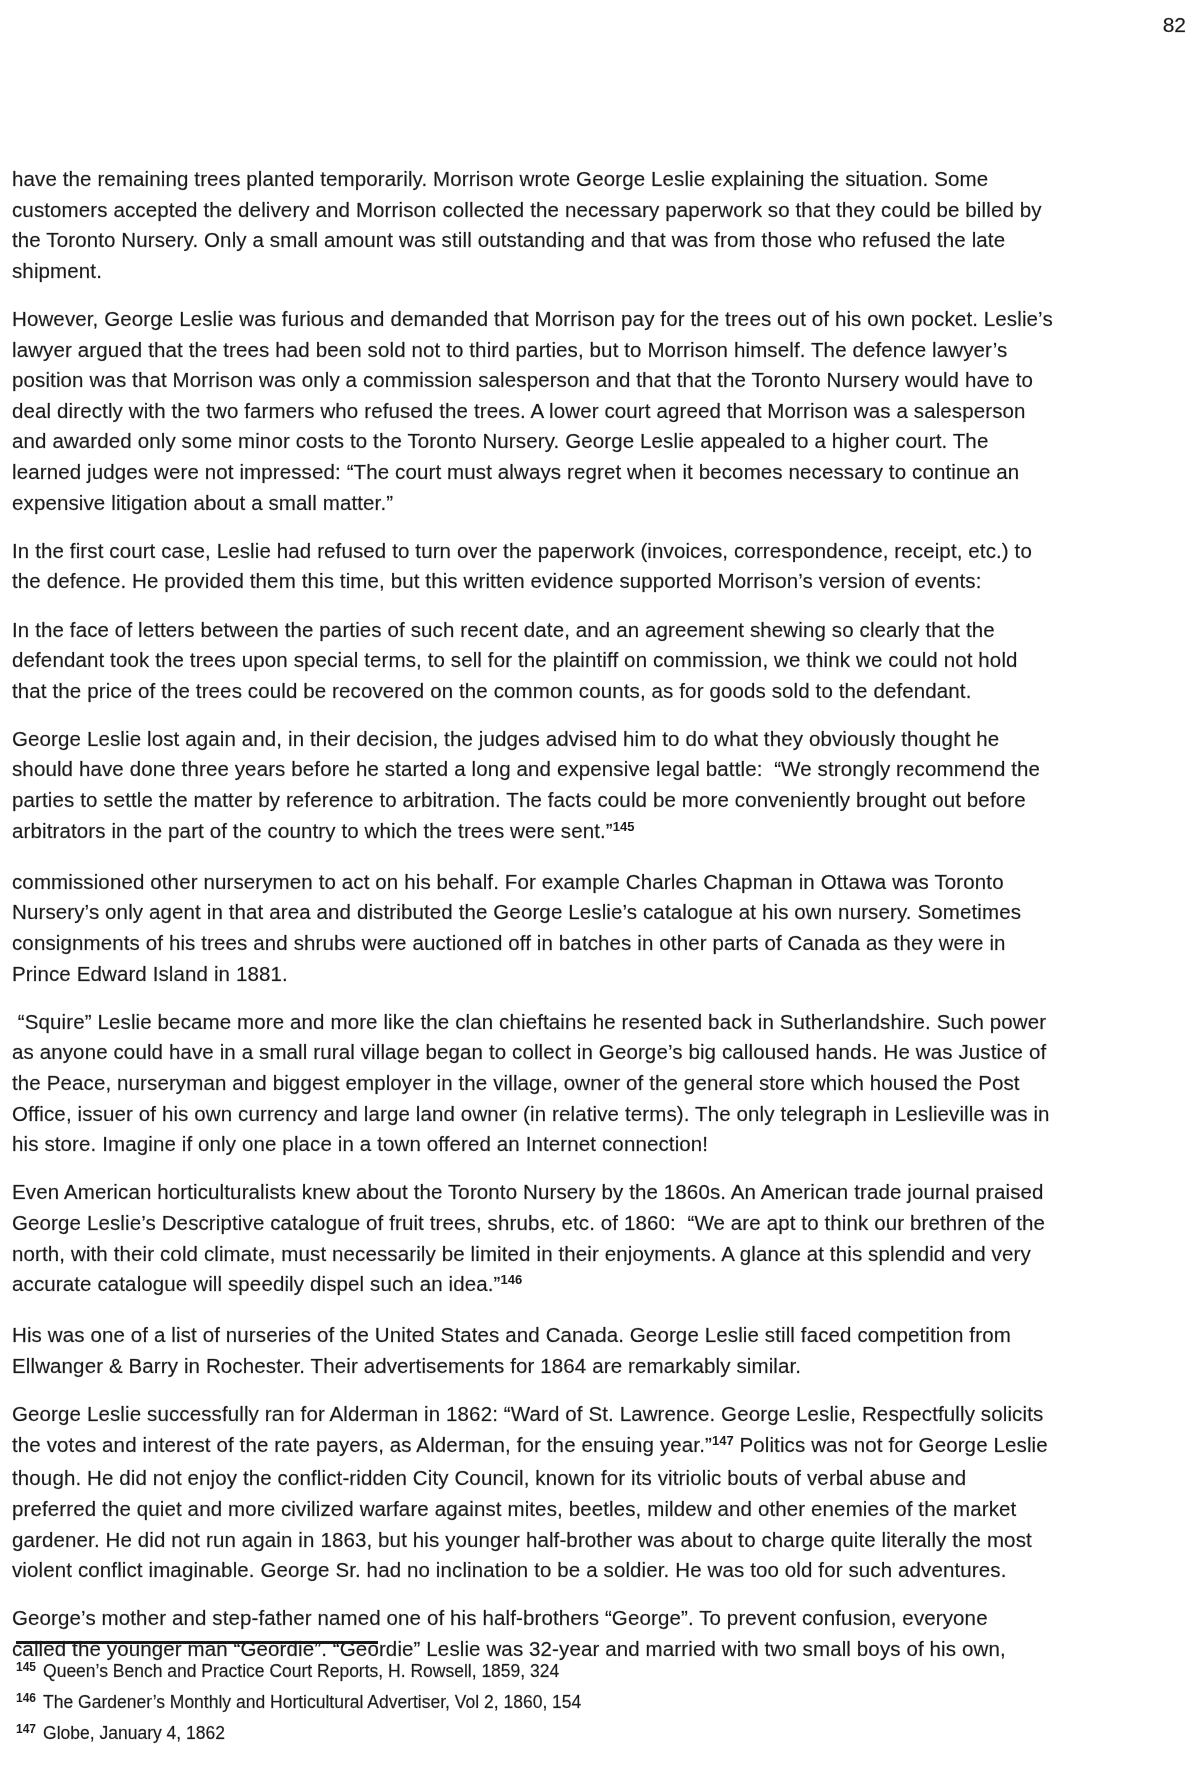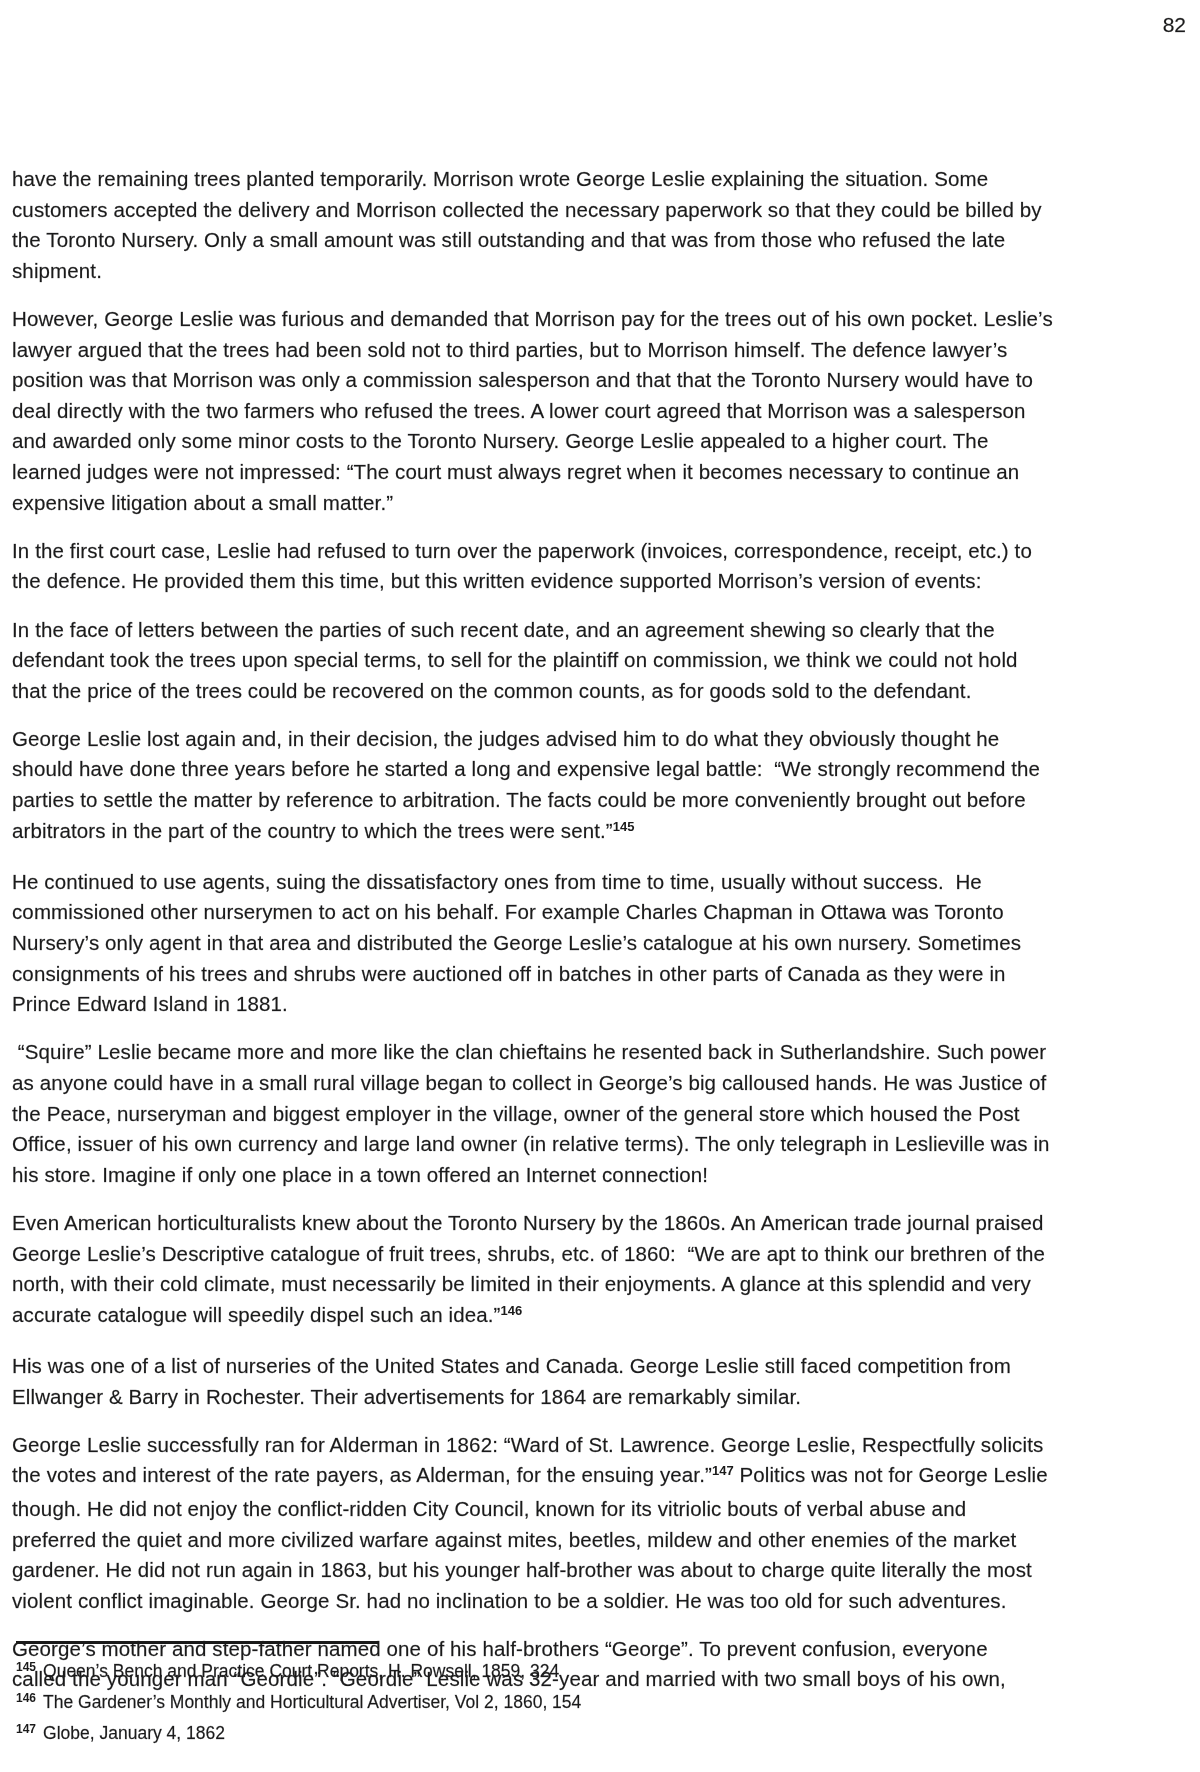--- a/index.html
+++ b/index.html
@@ -60,21 +60,20 @@
       <div class="line"><span>defendant took the trees upon special terms, to sell for the plaintiff on commission, we think we could not hold</span></div>
       <div class="line"><span>that the price of the trees could be recovered on the common counts, as for goods sold to the defendant.</span></div>
     </div>
     <div class="para">
       <div class="line"><span>George Leslie lost again and, in their decision, the judges advised him to do what they obviously thought he</span></div>
       <div class="line"><span>should have done three years before he started a long and expensive legal battle:  “We strongly recommend the</span></div>
       <div class="line"><span>parties to settle the matter by reference to arbitration. The facts could be more conveniently brought out before</span></div>
       <div class="line"><span>arbitrators in the part of the country to which the trees were sent.”</span><span class="sup">145</span></div>
     </div>
     <div class="para">
-      <div class="line"><span>He continued to use agents, suing the dissatisfactory ones from time to time, usually without success.  He</span></div>
       <div class="line"><span>commissioned other nurserymen to act on his behalf. For example Charles Chapman in Ottawa was Toronto</span></div>
       <div class="line"><span>Nursery’s only agent in that area and distributed the George Leslie’s catalogue at his own nursery. Sometimes</span></div>
       <div class="line"><span>consignments of his trees and shrubs were auctioned off in batches in other parts of Canada as they were in</span></div>
       <div class="line"><span>Prince Edward Island in 1881.</span></div>
     </div>
     <div class="para">
       <div class="line"><span> “Squire” Leslie became more and more like the clan chieftains he resented back in Sutherlandshire. Such power</span></div>
       <div class="line"><span>as anyone could have in a small rural village began to collect in George’s big calloused hands. He was Justice of</span></div>
       <div class="line"><span>the Peace, nurseryman and biggest employer in the village, owner of the general store which housed the Post</span></div>
       <div class="line"><span>Office, issuer of his own currency and large land owner (in relative terms). The only telegraph in Leslieville was in</span></div>

